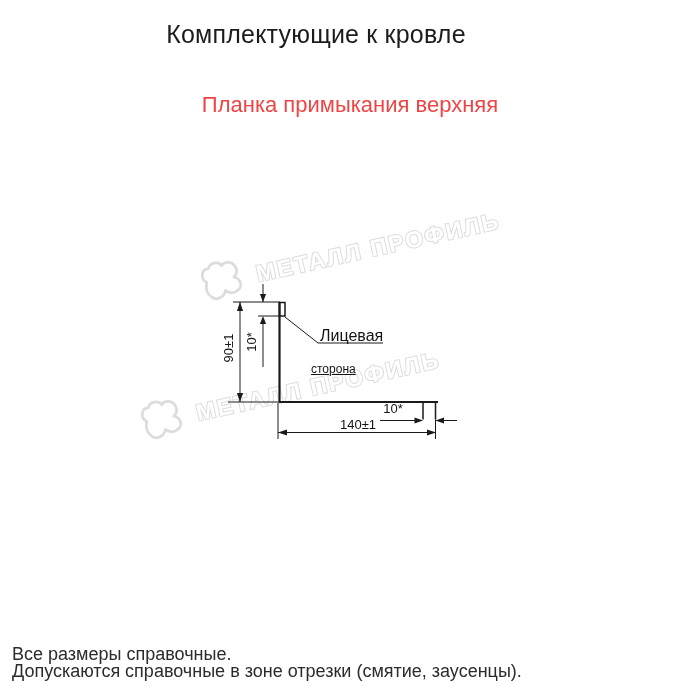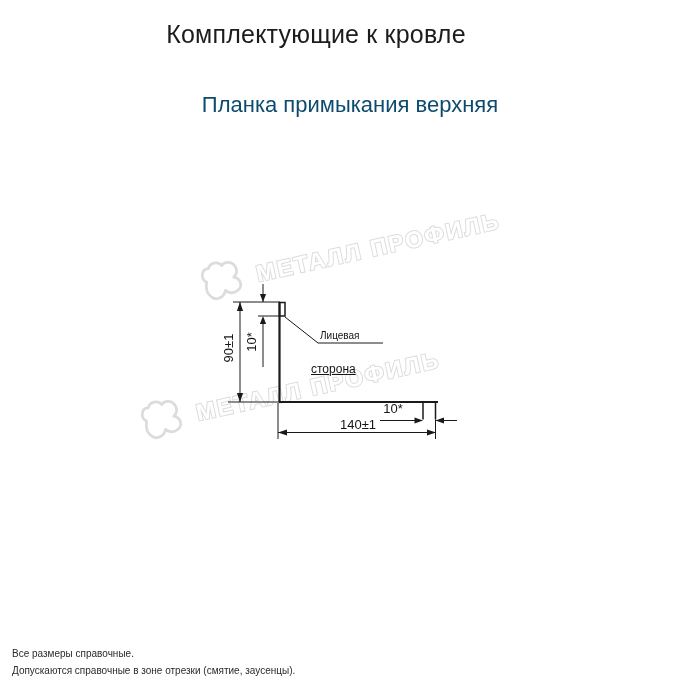--- a/index.html
+++ b/index.html
@@ -7,21 +7,21 @@
     position:relative;width:700px;height:700px;background:#ffffff;overflow:hidden;
     font-family:"Liberation Sans", sans-serif;color:#151515;
   }
   
   .title{
     position:absolute;left:0;top:20px;width:632px;text-align:center;
     font-size:25px;font-weight:400;color:#1c1c1c;letter-spacing:0.2px;
   }
   .subtitle{
     position:absolute;left:0;top:92px;width:700px;text-align:center;
-    font-size:22px;font-weight:400;color:#0c4a6e;line-height:26px;
+    font-size:22px;font-weight:400;color:#ef4444;line-height:26px;
   }
   
   .wm{
     position:absolute;display:flex;align-items:center;gap:8px;height:50px;
     transform:rotate(-12.5deg);transform-origin:left center;z-index:1;
     white-space:nowrap;pointer-events:none;
   }
   .wm-1{left:198px;top:262px;}
   .wm-2{left:138px;top:401px;}
   .wm-text{
@@ -30,28 +30,28 @@
   }
   
   .diagram-svg{position:absolute;left:0;top:0;z-index:2;pointer-events:none;}
   .dim-label{
     position:absolute;z-index:3;font-size:13px;color:#151515;line-height:14px;
     white-space:nowrap;
   }
   .rot{transform:rotate(-90deg);transform-origin:center center;text-align:center;}
   .dim-height{left:209px;top:341px;width:40px;}
   .dim-top-hem{left:233px;top:335px;width:38px;}
-  .face-1{left:320px;top:329px;font-size:10px;text-align:right;}
+  .face-1{left:320px;top:329px;font-size:16px;text-align:right;}
   .face-2{left:311px;top:362px;font-size:12px;text-decoration:underline;}
   .dim-width{left:328px;top:418px;width:60px;text-align:center;}
   .dim-end-hem{left:381px;top:402px;width:24px;text-align:center;}
   
   .footer{
     position:absolute;left:12px;top:646px;z-index:3;
-    font-size:10px;color:#2b2b2b;line-height:16.5px;
+    font-size:18px;color:#2b2b2b;line-height:16.5px;
   }
 </style>
 </head>
 <body>
 
 <div class="page">
 
   <div class="wm wm-1">
     <svg width="52" height="46" viewBox="0 0 56 50">
       <path d="M10,22 C4,17 7,7 15,8 C18,2 27,2 30,8 C33,4 42,5 44,12 C46,17 43,21 40,23 C47,26 48,35 41,38 C35,41 30,38 28,35 C26,41 17,45 12,39 C7,34 8,27 10,22 Z" fill="#ffffff" stroke="#dcdcdc" stroke-width="3" stroke-linejoin="round"></path>

